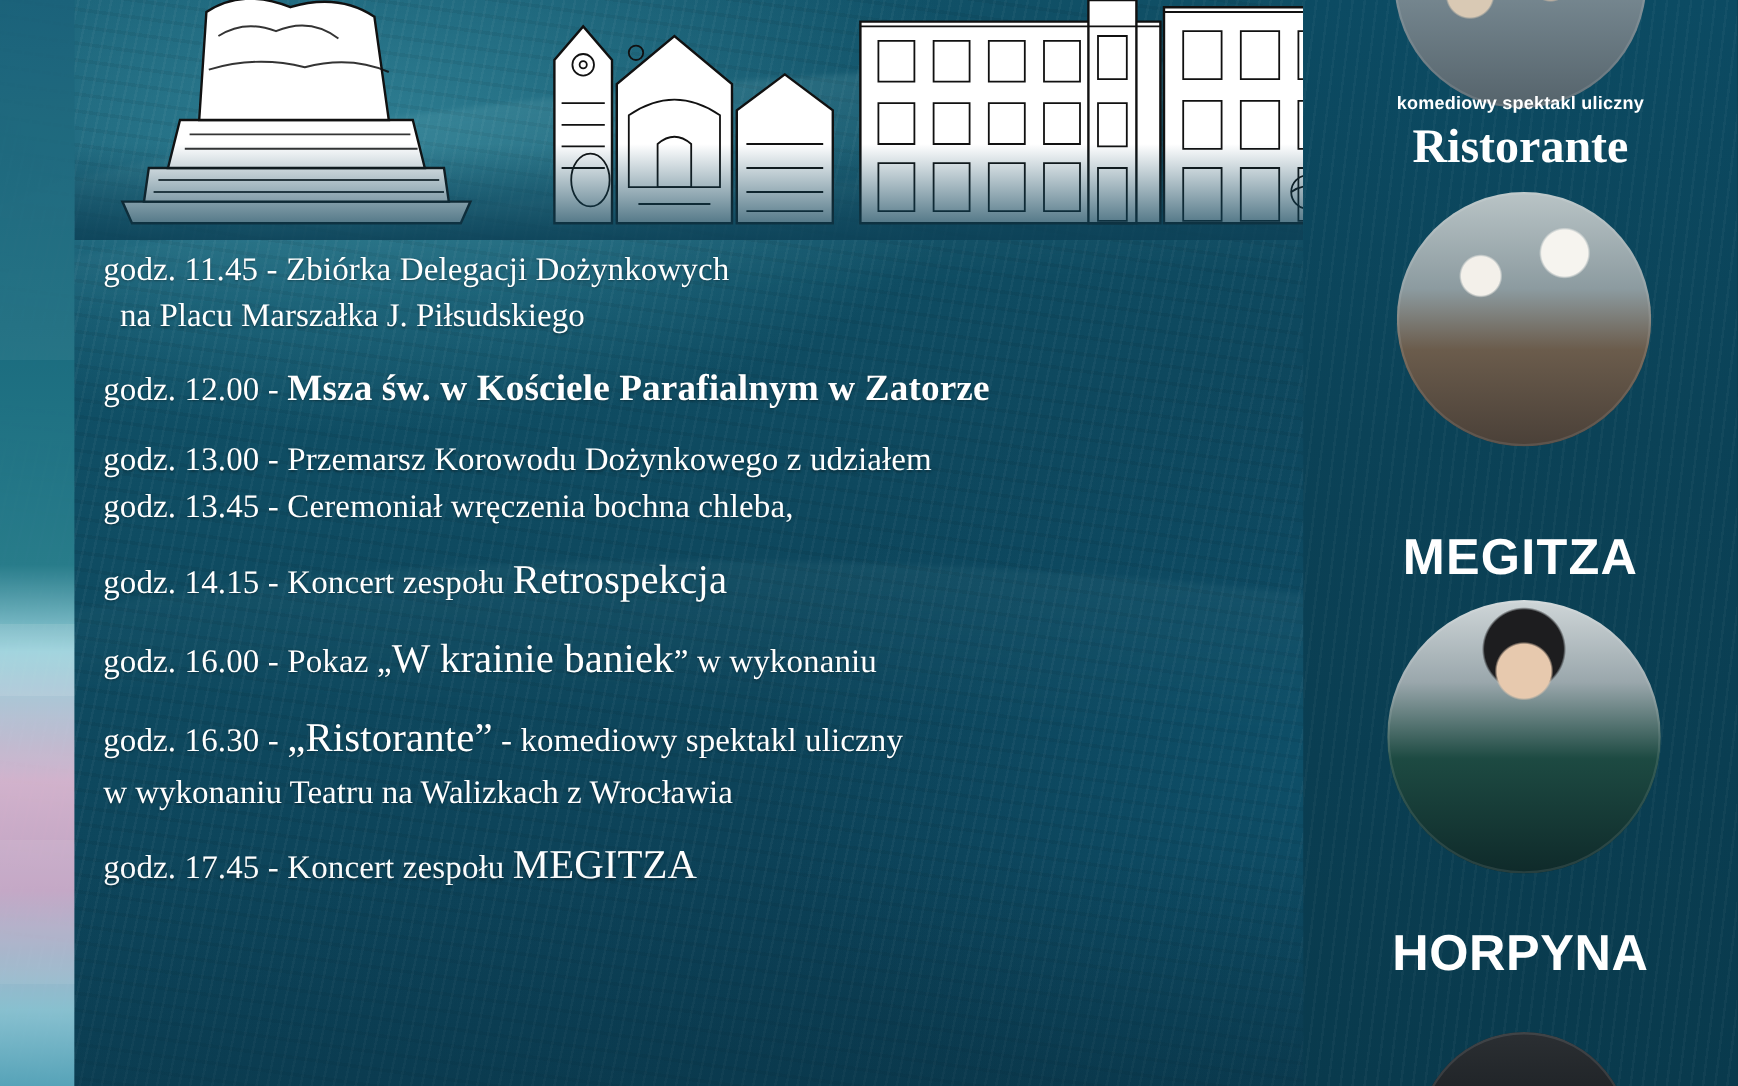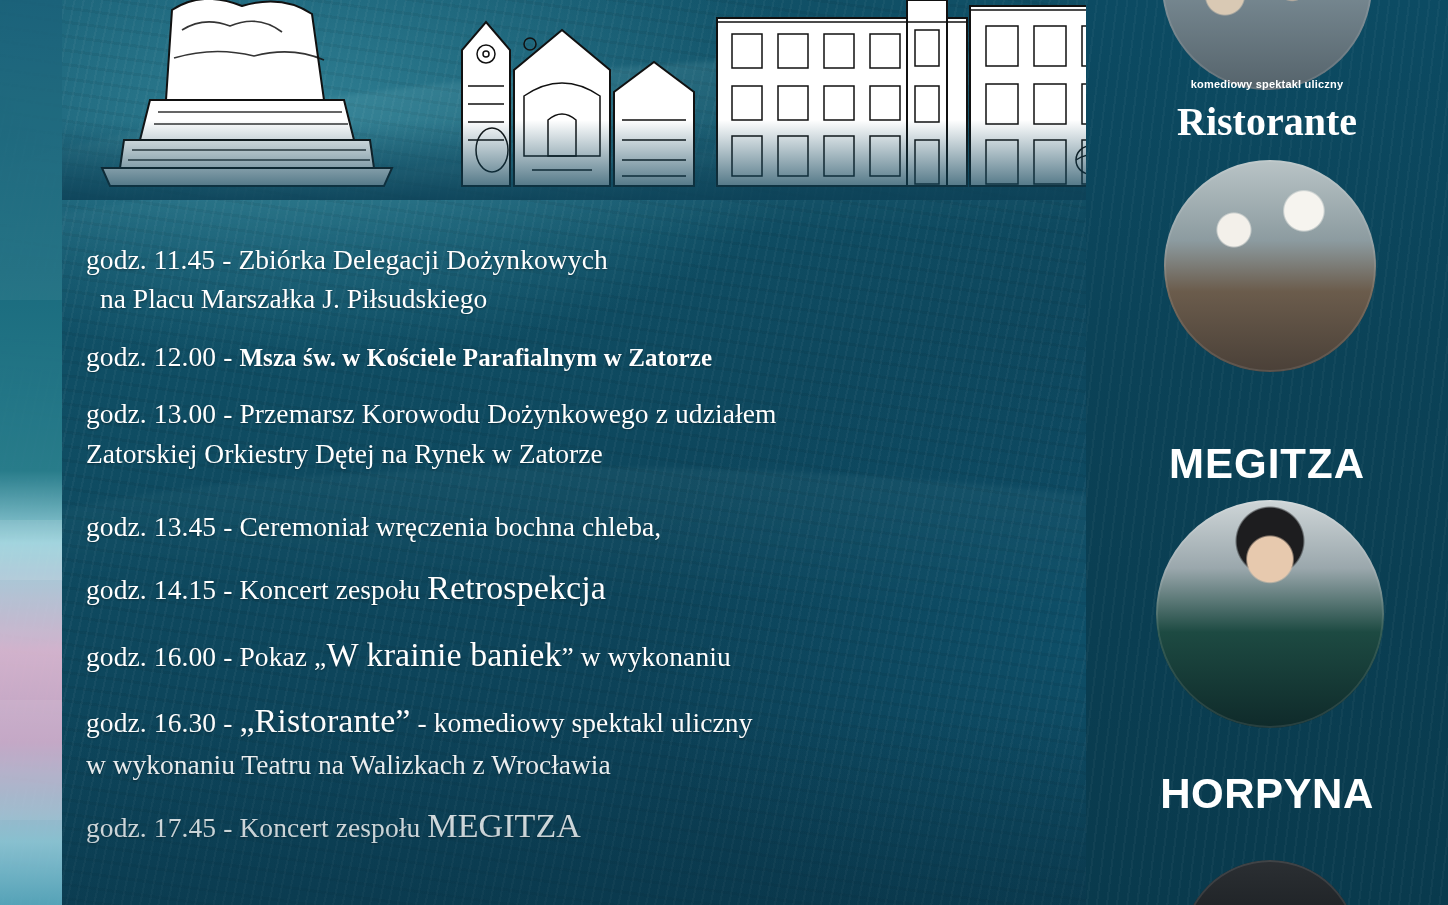--- a/index.html
+++ b/index.html
@@ -75,27 +75,26 @@
     top: 205px;
     width: 995px;
     color: #ffffff;
   }
   .row {
     font-size: 27.5px;
     line-height: 1.36;
     letter-spacing: 0.1px;
     margin-bottom: 2px;
     text-shadow: 0 1px 2px rgba(0,0,0,0.35);
-    margin-top: 36px;
   }
   .row .time { white-space: nowrap; }
   .row.gap-top { margin-top: 20px; }
   .row .b {
     font-weight: bold;
-    font-size: 25px;
+    font-size: 31px;
   }
   .row .b-big {
     font-weight: normal;
     font-size: 34px;
   }
   .sub {
     font-size: 27.5px;
     line-height: 1.36;
     text-shadow: 0 1px 2px rgba(0,0,0,0.35);
   }
@@ -117,21 +116,21 @@
     position: absolute;
     border-radius: 50%;
     overflow: hidden;
   }
   .cap-small {
     position: absolute;
     width: 362px;
     text-align: center;
     color: #ffffff;
     font-family: "Liberation Sans", sans-serif;
-    font-size: 11px;
+    font-size: 15px;
     font-weight: bold;
     letter-spacing: .2px;
   }
   .cap-big {
     position: absolute;
     width: 362px;
     text-align: center;
     color: #ffffff;
     font-family: "Liberation Sans", sans-serif;
     font-weight: bold;
@@ -257,21 +256,20 @@
     </div>
     <div class="sub ind">na Placu Marszałka J. Piłsudskiego</div>
 
     <div class="row gap-top">
       <span class="time">godz. 12.00 - </span><span class="b">Msza św. w Kościele Parafialnym w Zatorze</span>
     </div>
 
     <div class="row gap-top">
       <span class="time">godz. 13.00 - </span><span>Przemarsz Korowodu Dożynkowego z udziałem</span>
     </div>
-    <div class="sub">Zatorskiej Orkiestry Dętej na Rynek w Zatorze</div>
 
 
     <div class="row">
       <span class="time">godz. 13.45 - </span><span>Ceremoniał wręczenia bochna chleba,</span>
     </div>
 
     <div class="row gap-top">
       <span class="time">godz. 14.15 - </span><span>Koncert zespołu </span><span class="b-big">Retrospekcja</span>
     </div>
 

